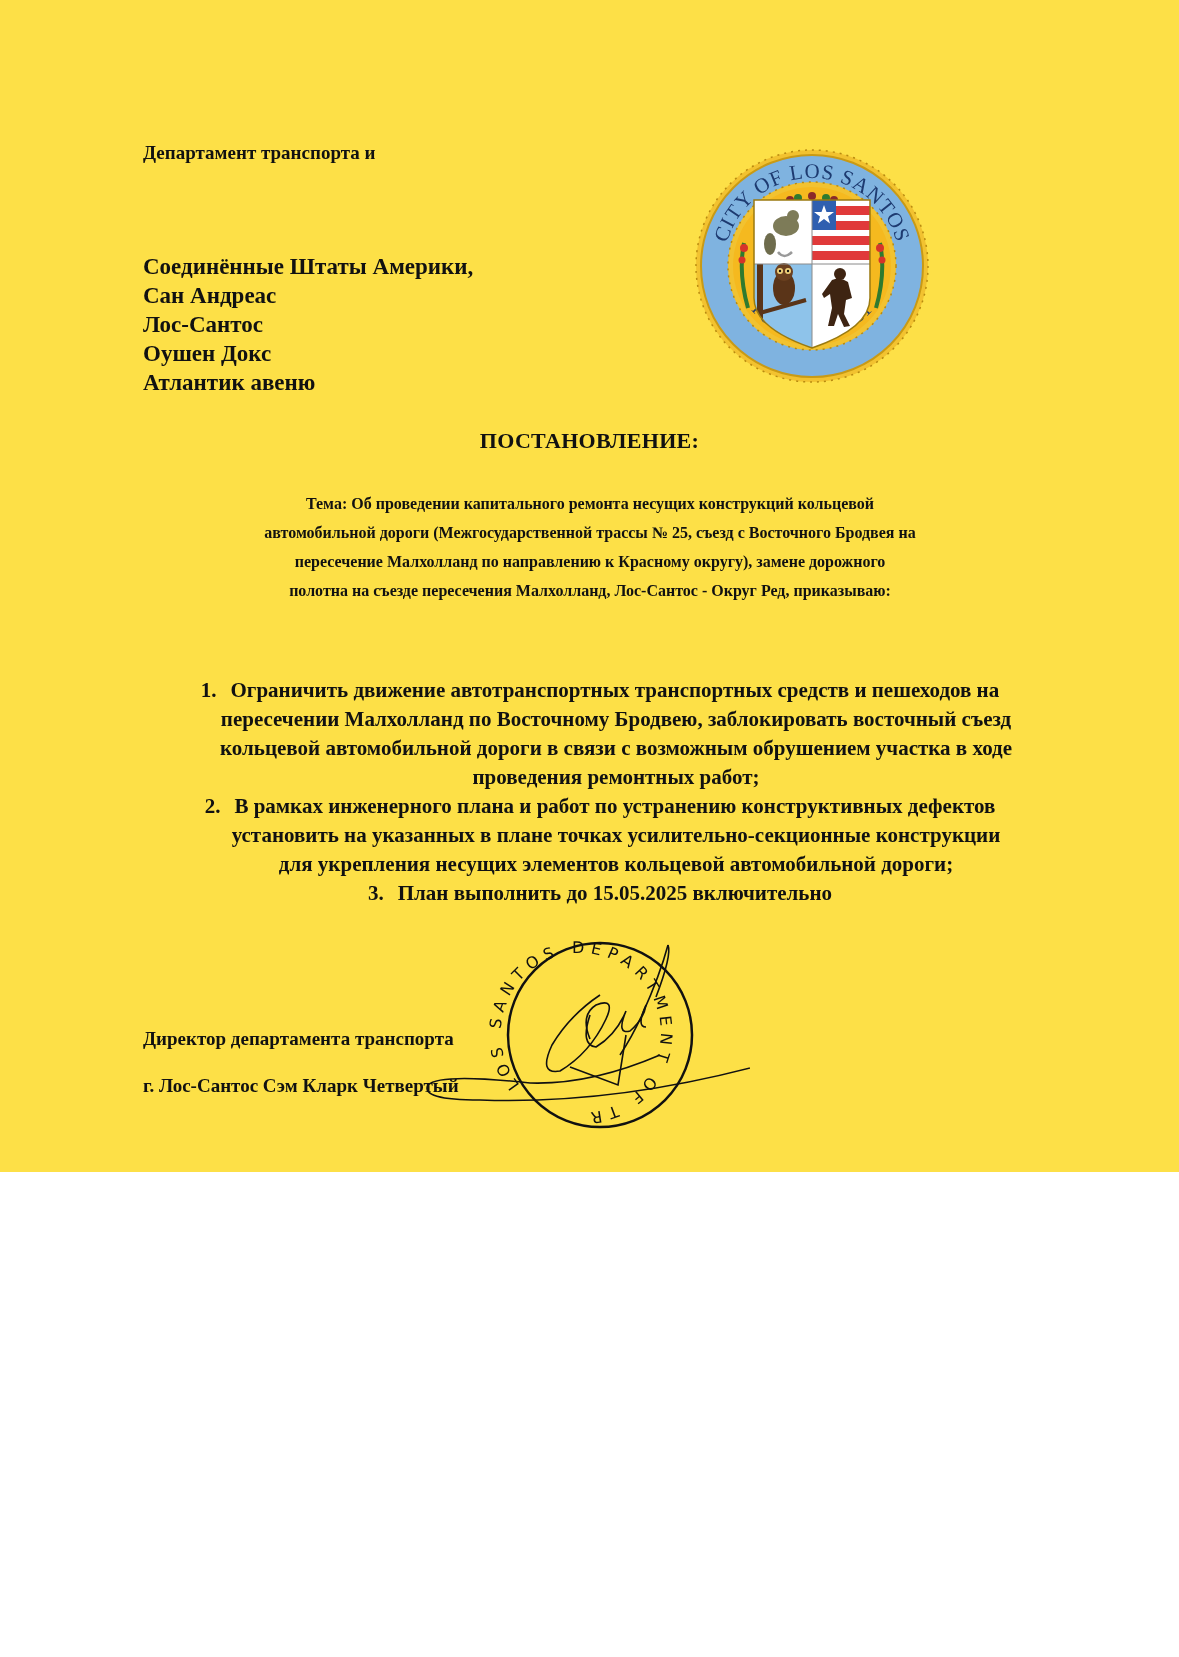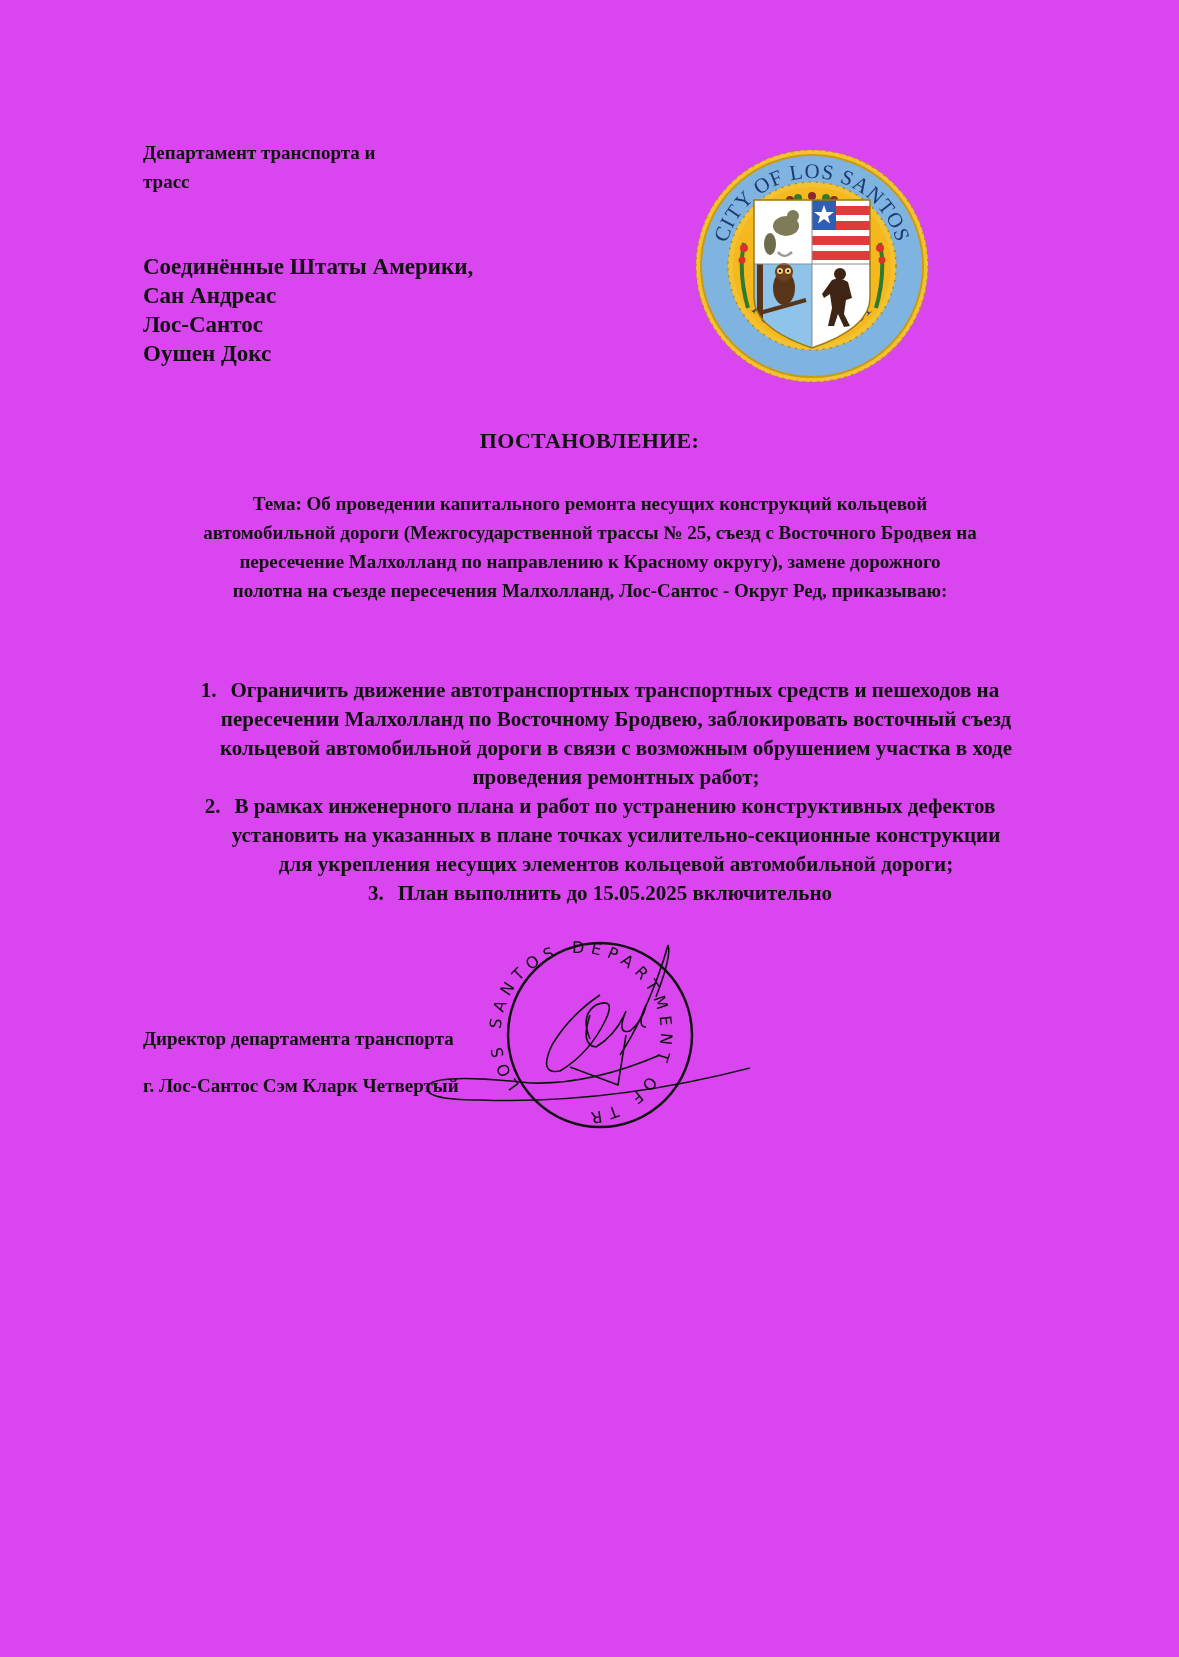--- a/index.html
+++ b/index.html
@@ -12,22 +12,22 @@
       height: 1657px;
       position: relative;
       overflow: hidden;
       font-family: "Liberation Serif", "DejaVu Serif", serif;
       color: #111111;
     }
     .page {
       position: absolute;
       left: 0; top: 0;
       width: 1179px;
-      height: 1657px;
-      background: #d946ef;
+      height: 1172px;
+      background: #fde047;
     }
 
     
     .dept-block {
       position: absolute;
       left: 143px;
       top: 138px;
       width: 380px;
       font-size: 19px;
       line-height: 29px;
@@ -65,21 +65,21 @@
       letter-spacing: 0.3px;
     }
 
     
     .subject {
       position: absolute;
       left: 130px;
       width: 920px;
       top: 489px;
       text-align: center;
-      font-size: 19px;
+      font-size: 16px;
       line-height: 29px;
       font-weight: bold;
     }
     .subject div { white-space: nowrap; }
 
     
     .orders {
       position: absolute;
       left: 150px;
       width: 900px;
@@ -111,28 +111,28 @@
       height: 240px;
     }
   </style>
 </head>
 <body>
 
 <div class="page">
 
   <div class="dept-block">
     <div>Департамент транспорта и</div>
-    <div>трасс</div>
   </div>
 
   <div class="addr-block">
     <div>Соединённые Штаты Америки,</div>
     <div>Сан Андреас</div>
     <div>Лос-Сантос</div>
     <div>Оушен Докс</div>
+    <div>Атлантик авеню</div>
   </div>
 
   <div class="seal">
     <svg width="236" height="236" viewBox="0 0 236 236" xmlns="http://www.w3.org/2000/svg">
       <defs>
         <path id="sealTopArc" d="M 30 118 A 88 88 0 0 1 206 118"></path>
         <path id="sealBottomArc" d="M 40 128 A 80 80 0 0 0 196 128"></path>
         <clipPath id="shieldClip">
           <path d="M 60 52 L 176 52 L 176 150 Q 176 180 118 200 Q 60 180 60 150 Z"></path>
         </clipPath>

